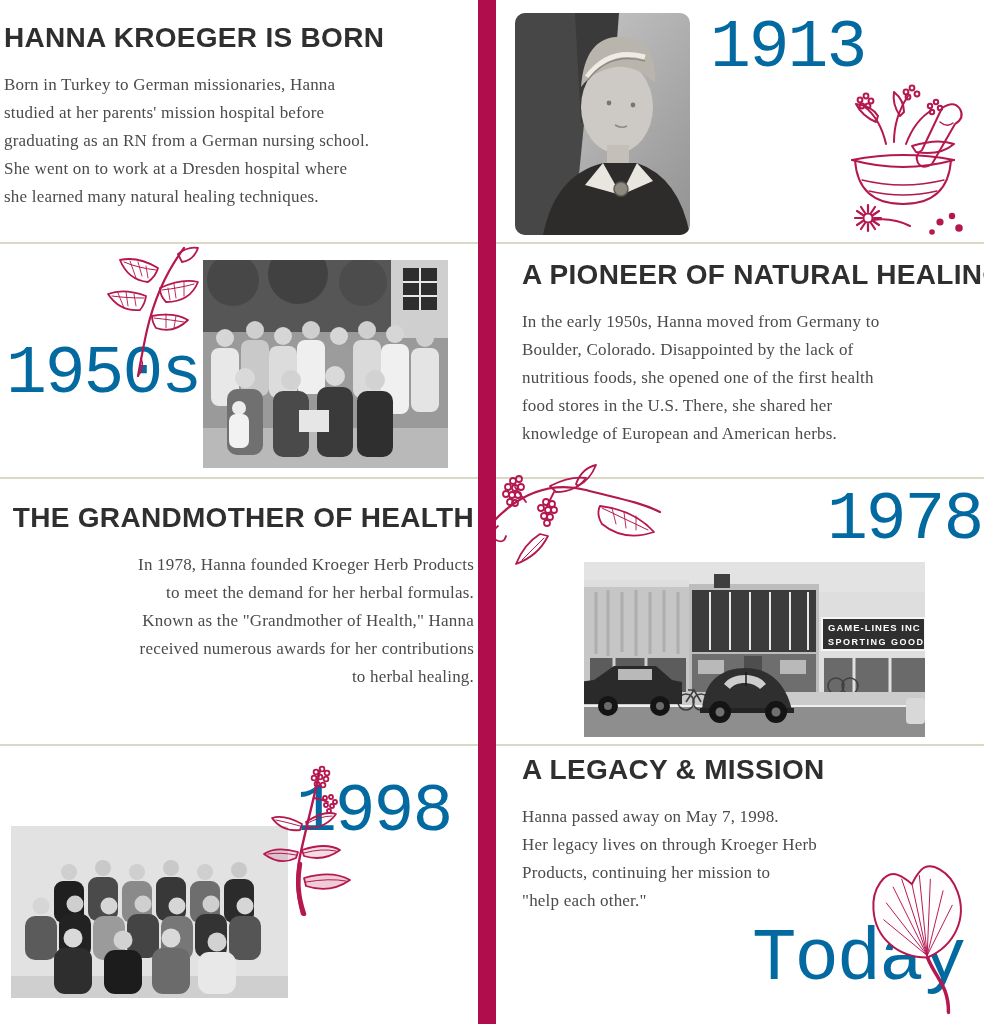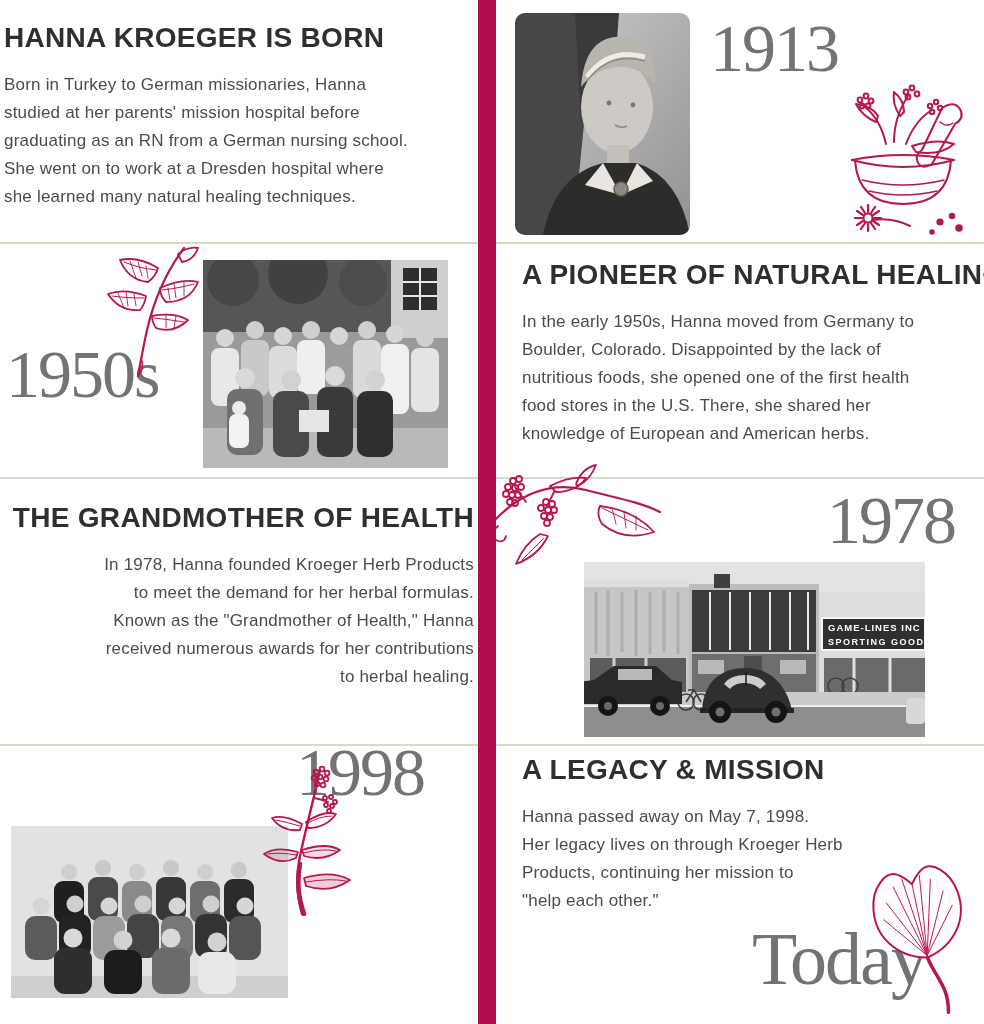--- a/index.html
+++ b/index.html
@@ -10,26 +10,26 @@
   .divider { position:absolute; left:0; right:0; height:2px; background:#dcd8c8; z-index:0; }
   .axis { position:absolute; left:478px; top:0; width:18px; height:1024px; background:#b00d4c; z-index:4; }
 
   .text-block { position:absolute; z-index:1; }
   .text-block h2 {
     margin:0 0 17px 0; font-size:28px; line-height:32px; font-weight:bold;
     color:#2f2f2f; letter-spacing:0.3px; white-space:nowrap;
   }
   .text-block p {
     margin:0; font-size:17px; line-height:28px; color:#4b4b4b;
-    letter-spacing:0.2px; white-space:pre-line;
+    letter-spacing:0.2px; white-space:pre-line;font-family:Liberation Serif, serif;
   }
 
   .year {
-    position:absolute; z-index:1; font-family:Liberation Serif, serif;
-    font-size:68px; line-height:1; color:#737373; letter-spacing:-2px; white-space:nowrap;
+    position:absolute; z-index:1; font-family:Liberation Mono, monospace;
+    font-size:68px; line-height:1; color:#0369a1; letter-spacing:-2px; white-space:nowrap;
   }
   .year.today { font-size:74px; }
 
   .photo { position:absolute; z-index:2; margin:0; overflow:hidden; }
   .photo svg { display:block; }
   .photo.rounded { border-radius:10px; }
 
   .illus { position:absolute; z-index:3; }
   .illus svg { display:block; }
   .illus.behind { z-index:1; }
@@ -288,21 +288,21 @@
       <path d="M162,110 V124" stroke="#1b1b1b" stroke-width="1.5"></path>
       <rect x="116" y="146" width="94" height="5" fill="#232323"></rect>
       <circle cx="136" cy="150" r="11" fill="#141414"></circle>
         <circle cx="136" cy="150" r="4.5" fill="#707070"></circle>
       <circle cx="192" cy="150" r="11" fill="#141414"></circle>
         <circle cx="192" cy="150" r="4.5" fill="#707070"></circle>
       <rect x="322" y="136" width="19" height="26" rx="4" fill="#d8d8d8"></rect>
     </svg>
   </figure>
 
-  <div class="year" style="left:296px; top:738px;text-align:center;">1998</div>
+  <div class="year" style="left:296px; top:778px;text-align:center;">1998</div>
 
   <div class="illus" style="left:240px; top:764px;">
     <svg width="124" height="152" viewBox="0 0 124 152">
       <g fill="none" stroke="#b5174f" stroke-width="1.8" stroke-linecap="round" stroke-linejoin="round">
         <path d="M80,6 C74,34 66,64 60,92 C56,112 56,128 62,150" stroke-width="2.4"></path>
         <path d="M60,100 C57,118 58,132 64,150" stroke-width="4.5"></path>
         <circle cx="76" cy="8" r="2.4"></circle>
           <circle cx="82" cy="5" r="2.4"></circle>
           <circle cx="87" cy="9" r="2.4"></circle>
         <circle cx="74" cy="14" r="2.4"></circle>

